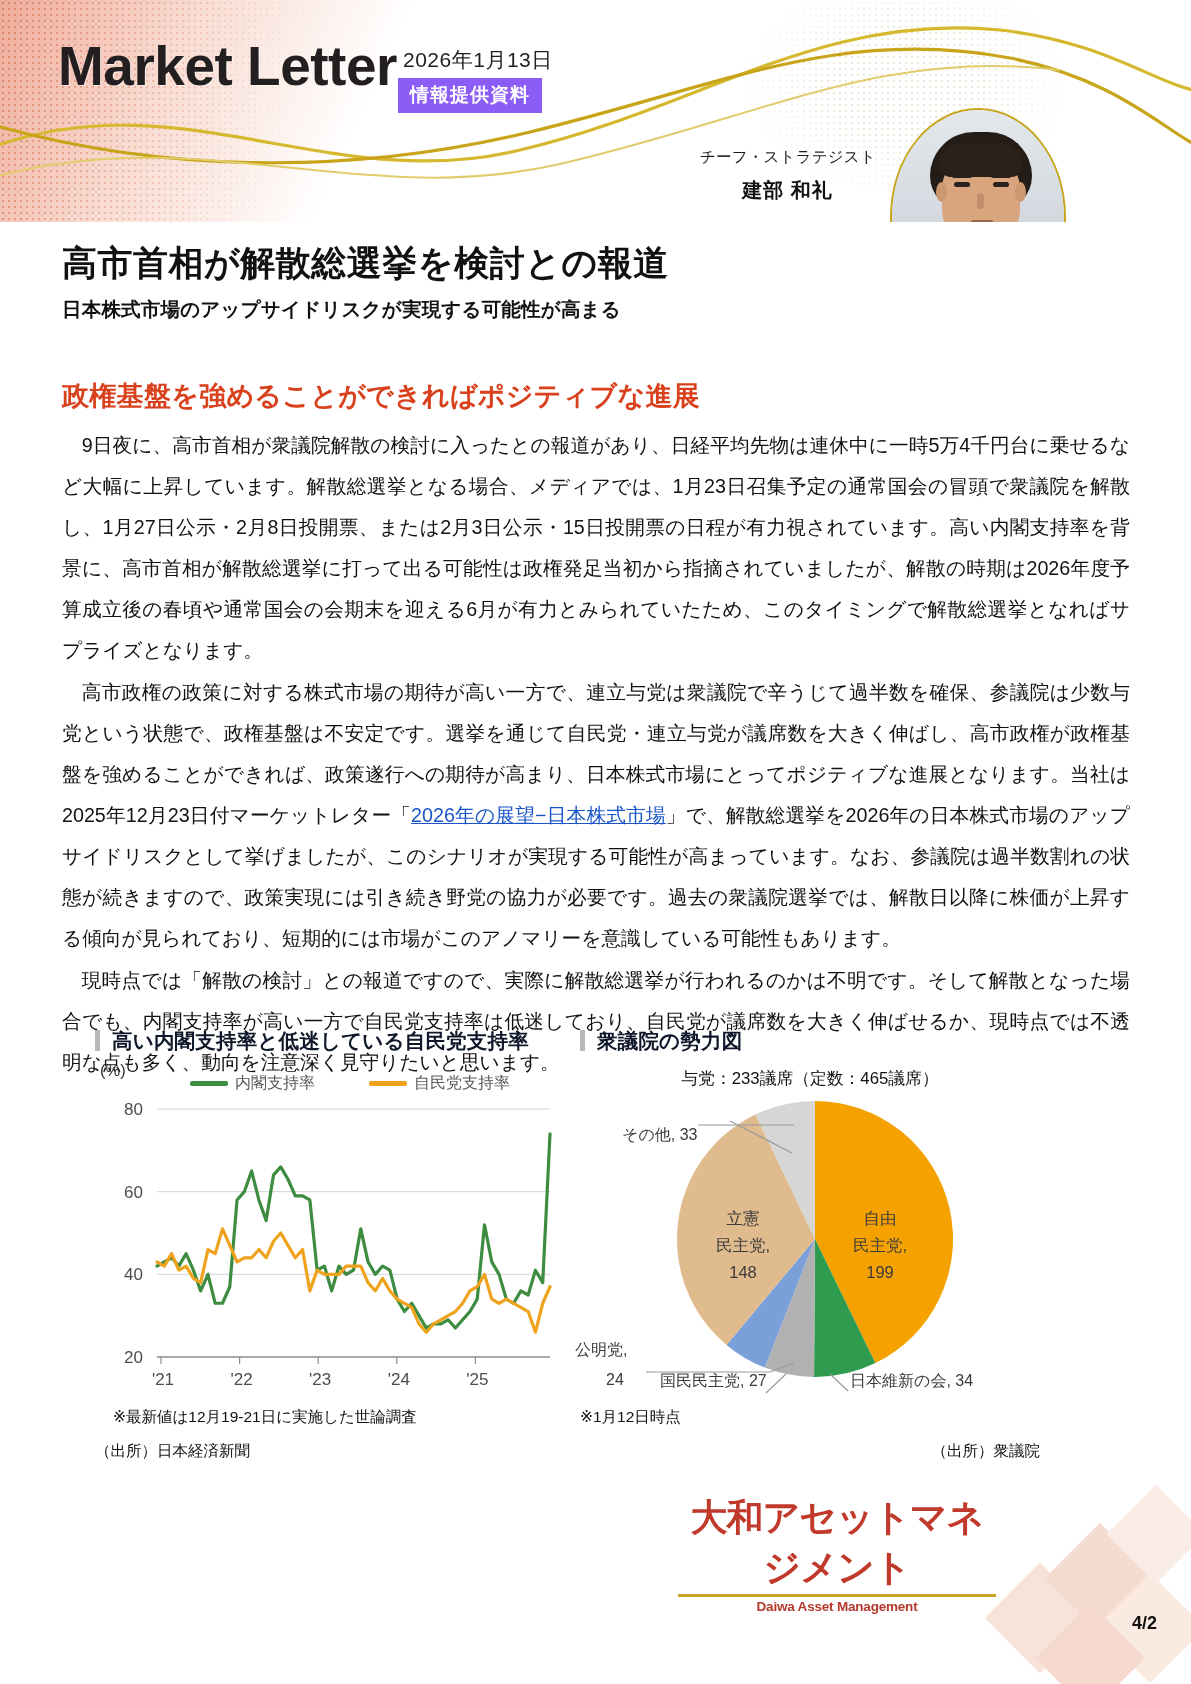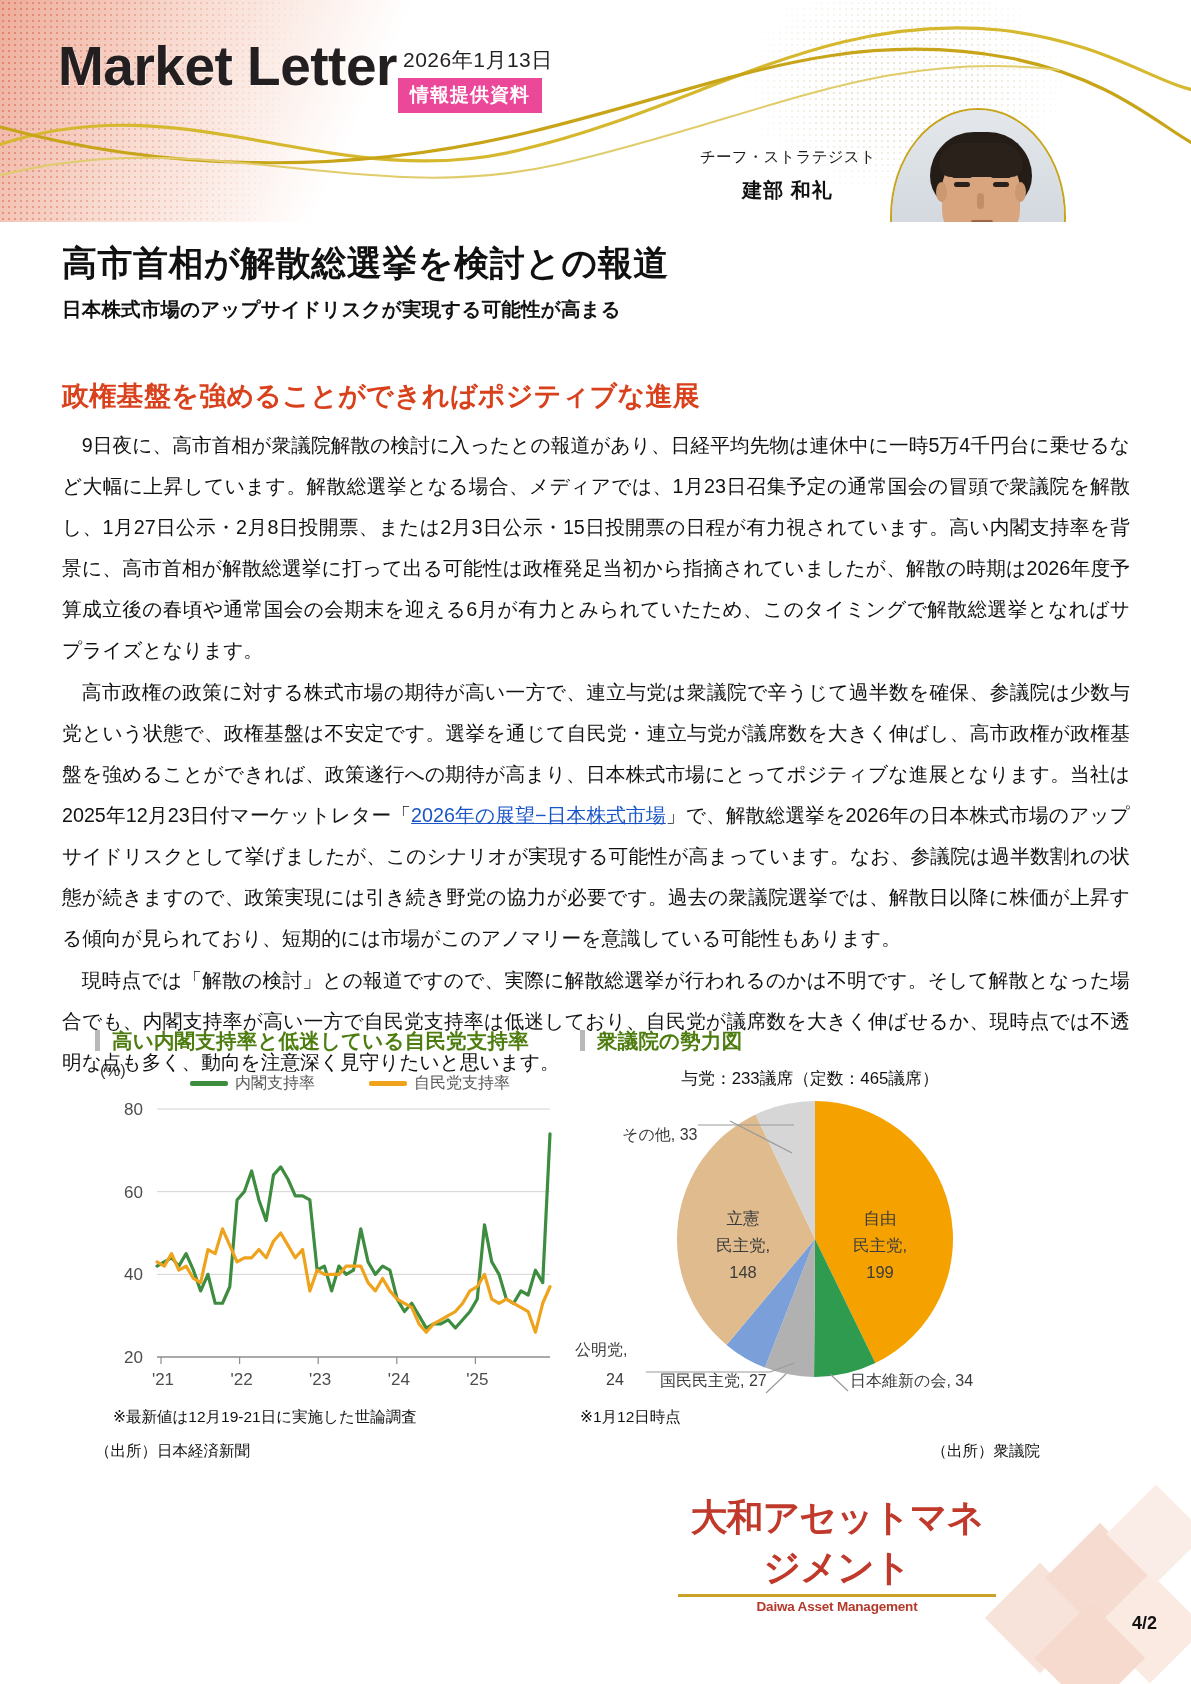--- a/index.html
+++ b/index.html
@@ -44,21 +44,21 @@
     color:#231f20; font-family:"Liberation Sans", sans-serif;
     text-shadow: 1px 1px 0 rgba(255,255,255,.6);
   }
   .hdr-date {
     position:absolute; left:403px; top:46px;
     font-size: 21px; color:#231f20; font-weight:500;
     letter-spacing:0.5px;
   }
   .hdr-badge {
     position:absolute; left:398px; top:78px;
-    background:#ec4899; color:#ffffff;
+    background:#8b5cf6; color:#ffffff;
     font-size:19px; font-weight:600; letter-spacing:1px;
     padding:4px 12px 5px 12px;
   }
   .strategist-role {
     position:absolute; left:700px; top:147px; width:175px;
     text-align:center; font-size:15.5px; color:#1a1a1a; letter-spacing:0.2px;
     white-space:nowrap;
   }
   .strategist-name {
     position:absolute; left:700px; top:177px; width:175px;
@@ -106,21 +106,21 @@
   .body-wrap { position:absolute; left:62px; top:425px; width:1068px; }
   p.para {
     font-size:19.7px; line-height:41px; color:#111;
     text-align:justify; text-justify:inter-ideograph;
     text-indent:1em; margin-bottom:1px;
   }
   p.para a { color:#1a55c8; text-decoration:underline; }
 
   
   .panel-title {
-    position:absolute; font-size:20.5px; font-weight:700; color:#4d7c0f;
+    position:absolute; font-size:20.5px; font-weight:700; color:#0f172a;
     letter-spacing:0.2px;
   }
   .panel-title::before {
     content:""; position:absolute; left:-17px; top:3px;
     width:5px; height:21px; background:#b8b8b8;
   }
 
   
   .lc-wrap { position:absolute; left:95px; top:1055px; width:470px; height:400px; }
   .lc-unit { position:absolute; left:5px; top:6px; font-size:16.5px; color:#333; }

